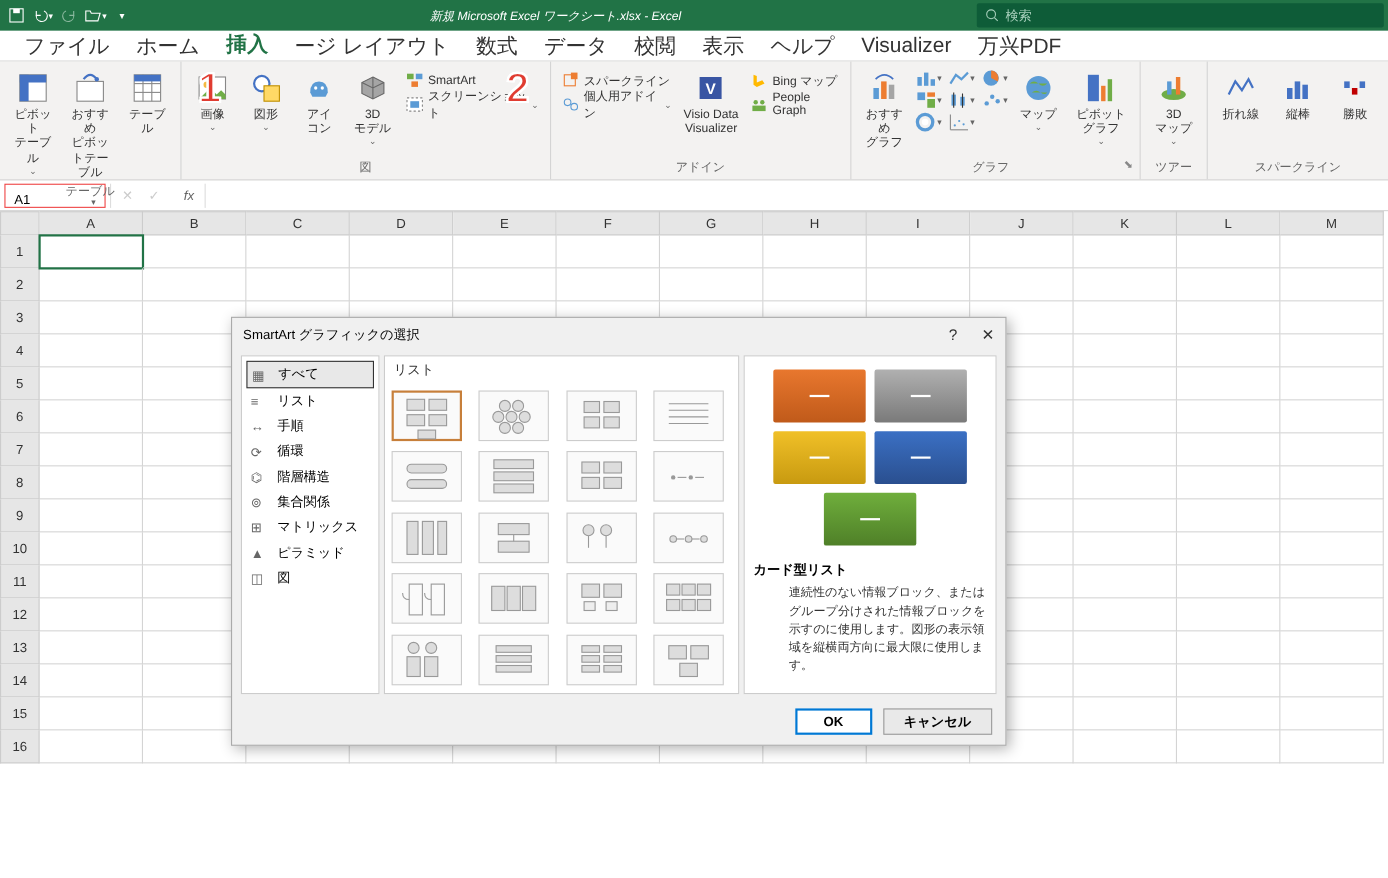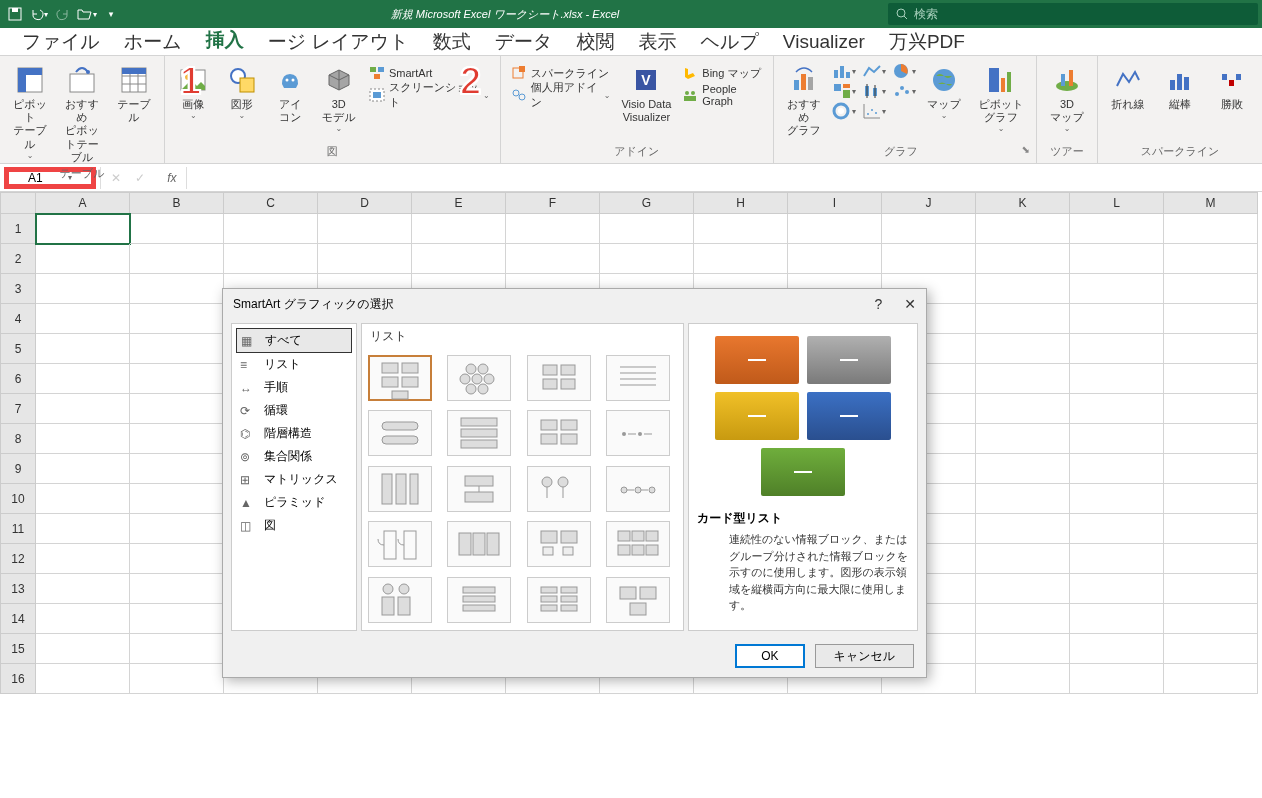--- a/index.html
+++ b/index.html
@@ -24,58 +24,58 @@
 .group-label { text-align: center; font-size: 11px; color: #666; padding-bottom: 2px; }
 .big-btn { display: flex; flex-direction: column; align-items: center; width: 48px; text-align: center; font-size: 11px; line-height: 1.2; color: #333; padding: 2px; }
 .big-btn .ico { width: 32px; height: 32px; margin-bottom: 2px; display: flex; align-items: center; justify-content: center; }
 .small-row { display: flex; align-items: center; gap: 4px; font-size: 11px; color: #333; padding: 2px 4px; height: 22px; }
 .small-row .si { width: 16px; height: 16px; display: flex; align-items: center; justify-content: center; }
 .vstack { display: flex; flex-direction: column; }
 .chev { font-size: 8px; color: #666; }
 
 
 .formula-bar { height: 28px; background: #fff; border-bottom: 1px solid #d4d4d4; display: flex; align-items: center; }
-.name-box { width: 92px; height: 22px; border: 5px solid #ef4444; margin: 0 4px; padding: 0 19px; display: flex; align-items: center; justify-content: space-between; font-size: 12px; }
+.name-box { width: 92px; height: 22px; border: 1px solid #ef4444; margin: 0 4px; padding: 0 8px; display: flex; align-items: flex-end; justify-content: space-between; font-size: 12px; }
 .fx-btns { display: flex; gap: 14px; padding: 0 10px; color: #999; border-left: 1px solid #ddd; border-right: 1px solid #ddd; height: 22px; align-items: center; }
 .fx { font-style: italic; color: #666; padding-left: 8px; }
 
 
 .sheet { display: flex; }
 .row-headers { width: 36px; }
 .corner { width: 36px; height: 22px; background: #e6e6e6; border: 1px solid #ccc; }
 .rh { height: 30px; background: #e6e6e6; border: 1px solid #ccc; border-top: none; display: flex; align-items: center; justify-content: center; color: #333; font-size: 12px; }
 .col-headers { display: flex; }
 .ch { width: 94px; height: 22px; background: #e6e6e6; border: 1px solid #ccc; border-left: none; display: flex; align-items: center; justify-content: center; color: #333; font-size: 12px; }
 .grid { position: relative; }
 .grid-row { display: flex; }
 .cell { width: 94px; height: 30px; border-right: 1px solid #d4d4d4; border-bottom: 1px solid #d4d4d4; }
 .cell.selected { outline: 2px solid #217346; outline-offset: -1px; }
 
 
-.dialog { position: absolute; left: 222px; top: 288px; width: 705px; height: 390px; background: #f0f0f0; border: 1px solid #aaa; box-shadow: 3px 3px 12px rgba(0,0,0,0.3); display: flex; flex-direction: column; }
+.dialog { position: absolute; left: 210px; top: 288px; width: 705px; height: 390px; background: #f0f0f0; border: 1px solid #aaa; box-shadow: 3px 3px 12px rgba(0,0,0,0.3); display: flex; flex-direction: column; }
 .dlg-title { height: 30px; display: flex; align-items: center; justify-content: space-between; padding: 0 10px; font-size: 12px; }
 .dlg-title-right { display: flex; gap: 22px; font-size: 14px; color: #333; }
 .dlg-body { flex: 1; display: flex; padding: 4px 8px; gap: 4px; }
 .dlg-cat { width: 126px; background: #fff; border: 1px solid #ccc; padding: 4px; }
 .cat-item { display: flex; align-items: center; gap: 8px; padding: 3px 4px; font-size: 12px; }
 .cat-item.sel { border: 1px solid #333; background: #e8e8e8; }
 .cat-item .ci { width: 16px; height: 14px; }
 .dlg-mid { flex: 1; background: #fff; border: 1px solid #ccc; display: flex; flex-direction: column; }
 .mid-hdr { padding: 4px 8px; font-size: 12px; color: #333; border-bottom: 0; }
 .thumbs { flex: 1; overflow-y: auto; padding: 6px; display: grid; grid-template-columns: repeat(4, 1fr); gap: 8px; }
 .thumb { width: 64px; height: 46px; border: 1px solid #ccc; display: flex; align-items: center; justify-content: center; background: #fafafa; }
 .thumb.sel { border: 2px solid #c77f3a; }
 .dlg-right { width: 230px; background: #fff; border: 1px solid #ccc; padding: 8px; display: flex; flex-direction: column; }
 .preview { flex: 0 0 auto; display: flex; flex-wrap: wrap; gap: 8px; justify-content: center; padding: 4px 0 10px; }
 .pcard { width: 84px; height: 48px; border-radius: 2px; display: flex; align-items: center; justify-content: center; color: #fff; }
 .pcard .dash { width: 18px; height: 2px; background: #fff; }
 .ptitle { font-size: 12px; font-weight: bold; padding: 4px 0; }
 .pdesc { font-size: 11px; color: #333; line-height: 1.5; margin-left: 32px; }
 .dlg-foot { height: 42px; display: flex; align-items: center; justify-content: flex-end; gap: 10px; padding: 0 12px; }
-.btn { height: 24px; padding: 0 18px; border: 1px solid #999; background: #e9e9e9; font-size: 12px; }
+.btn { height: 24px; padding: 0 18px; border: 1px solid #999; background: #e9e9e9; font-size: 12px; font-weight: bold; }
 .btn.primary { border: 2px solid #0078d4; background: #fff; padding: 0 24px; }
 
 
 .anno { position: absolute; font-size: 38px; font-weight: 900; color: #e03c31; -webkit-text-stroke: 2px #fff; text-shadow: 1px 1px 0 #fff, -1px -1px 0 #fff, 1px -1px 0 #fff, -1px 1px 0 #fff; z-index: 50; }
 
 
 svg { overflow: visible; }
 </style>
 </head>
 <body>

